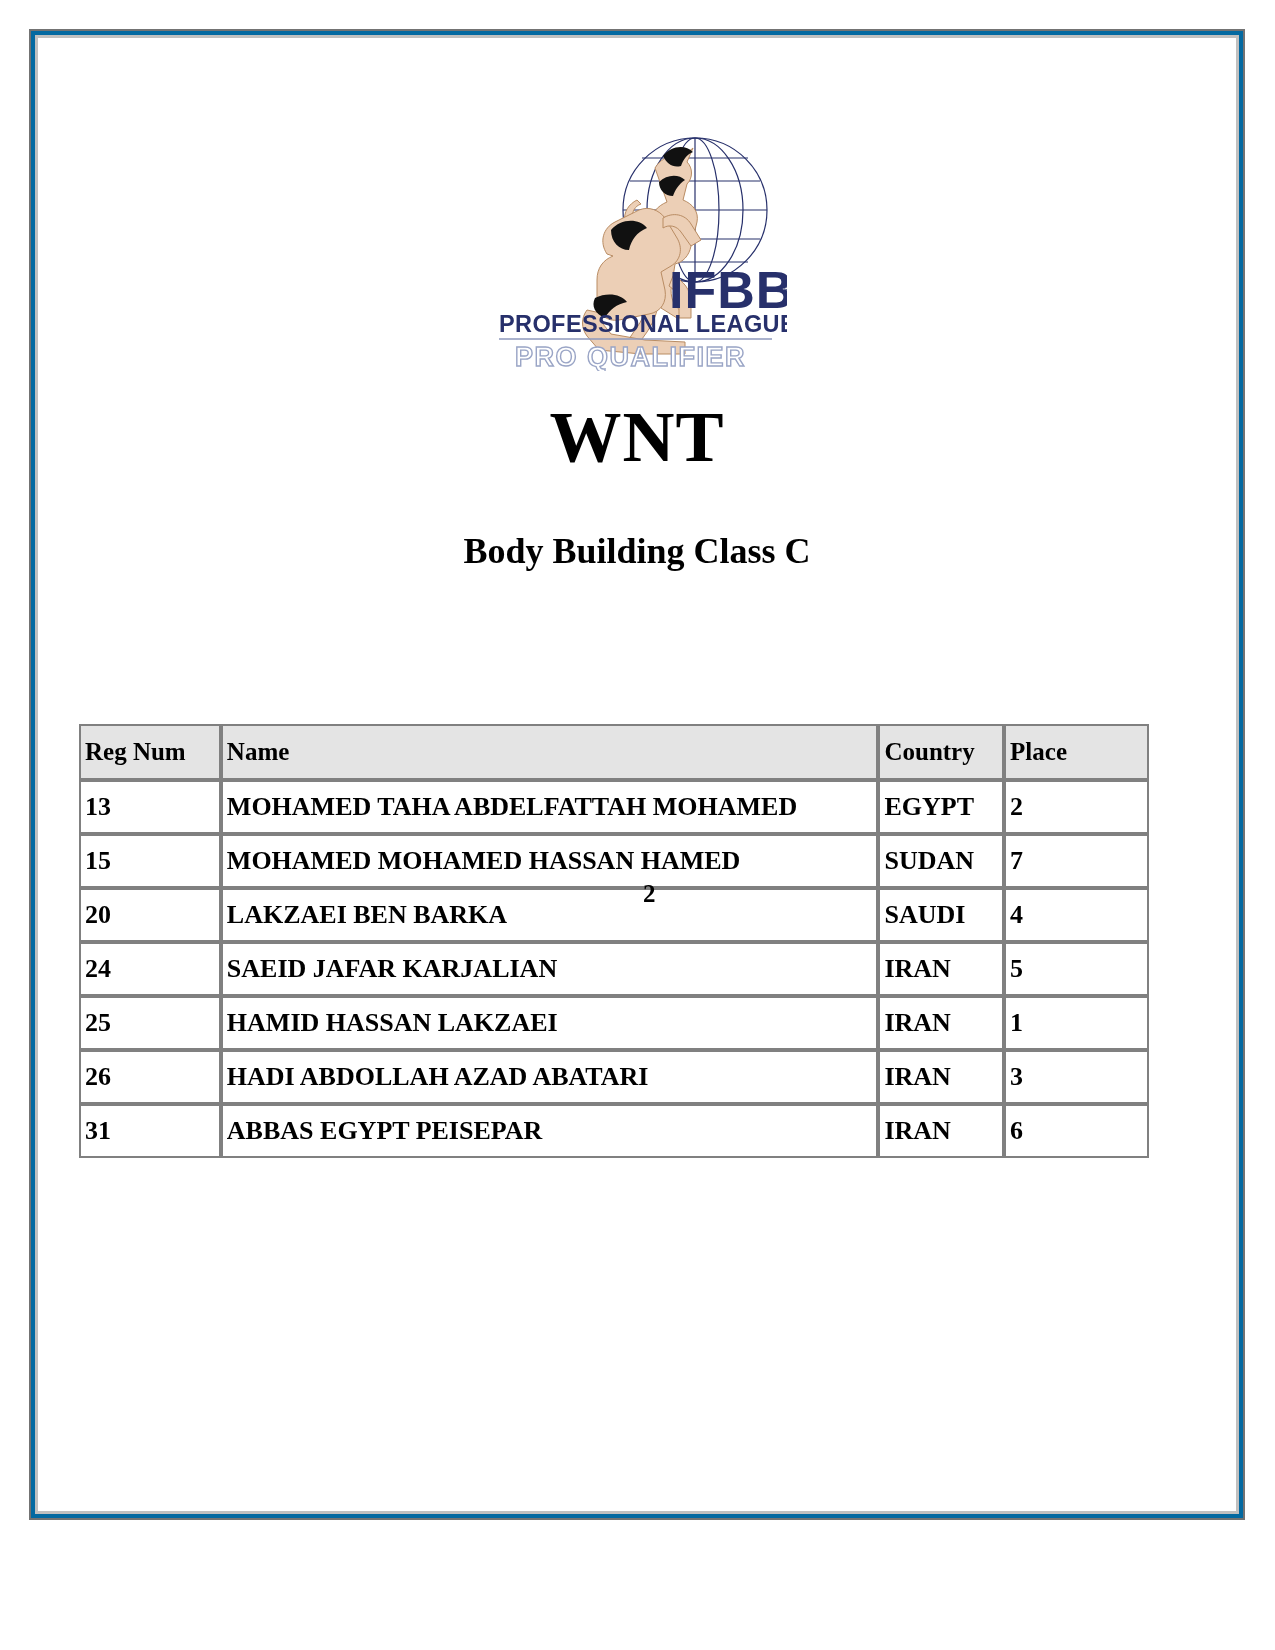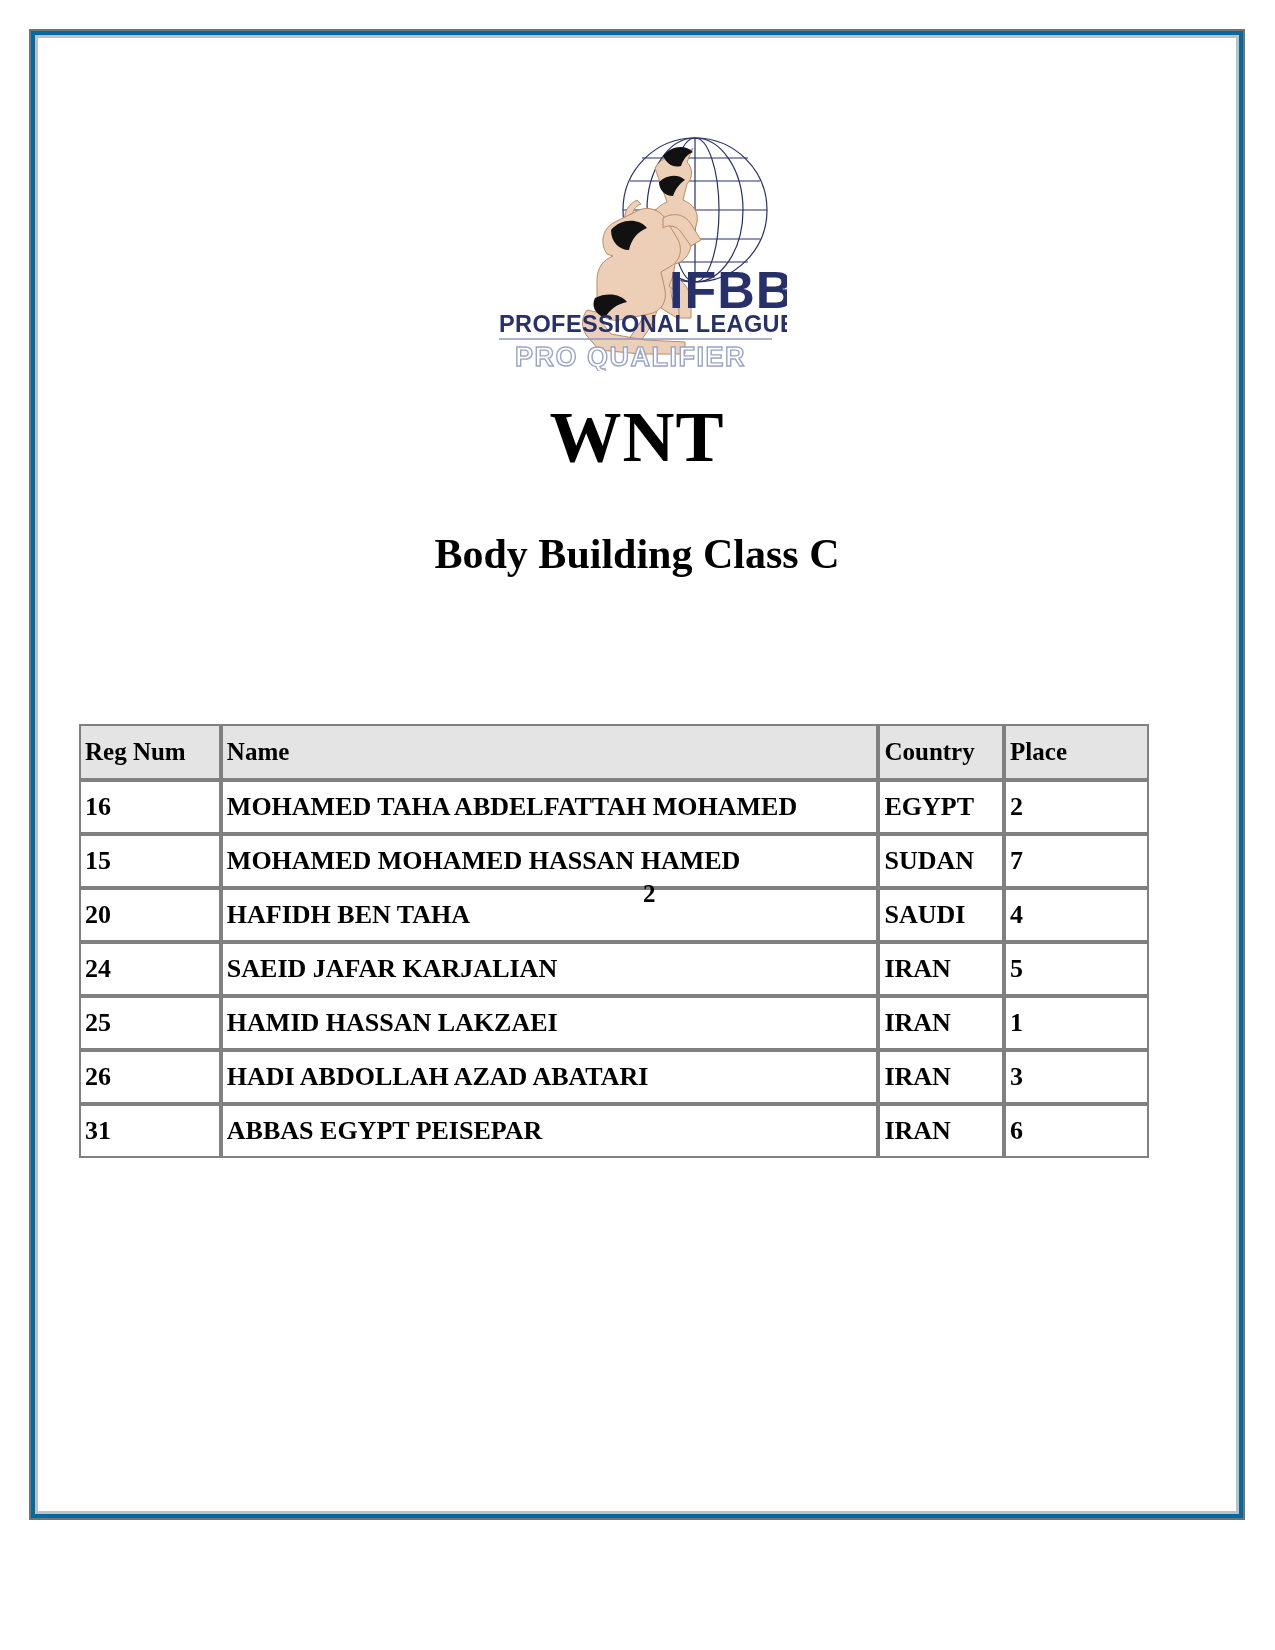--- a/index.html
+++ b/index.html
@@ -75,21 +75,21 @@
     letter-spacing: 1px;
   }
   .doc-subtitle {
     position: absolute;
     left: 0;
     right: 0;
     top: 495px;
     text-align: center;
     font-family: "Liberation Serif", serif;
     font-weight: bold;
-    font-size: 42px;
+    font-size: 36px;
     line-height: 1;
   }
 
   
   .table-wrap {
     position: absolute;
     left: 41px;
     top: 686px;
     width: 1070px;
   }
@@ -213,34 +213,34 @@
           <thead>
             <tr>
               <th>Reg Num</th>
               <th>Name</th>
               <th>Country</th>
               <th>Place</th>
             </tr>
           </thead>
           <tbody>
             <tr>
-              <td>16</td>
+              <td>13</td>
               <td>MOHAMED TAHA ABDELFATTAH MOHAMED</td>
               <td>EGYPT</td>
               <td>2</td>
             </tr>
             <tr>
               <td>15</td>
               <td>MOHAMED MOHAMED HASSAN HAMED</td>
               <td>SUDAN</td>
               <td>7</td>
             </tr>
             <tr>
               <td>20</td>
-              <td>HAFIDH BEN TAHA</td>
+              <td>LAKZAEI BEN BARKA</td>
               <td>SAUDI</td>
               <td>4</td>
             </tr>
             <tr>
               <td>24</td>
               <td>SAEID JAFAR KARJALIAN</td>
               <td>IRAN</td>
               <td>5</td>
             </tr>
             <tr>

